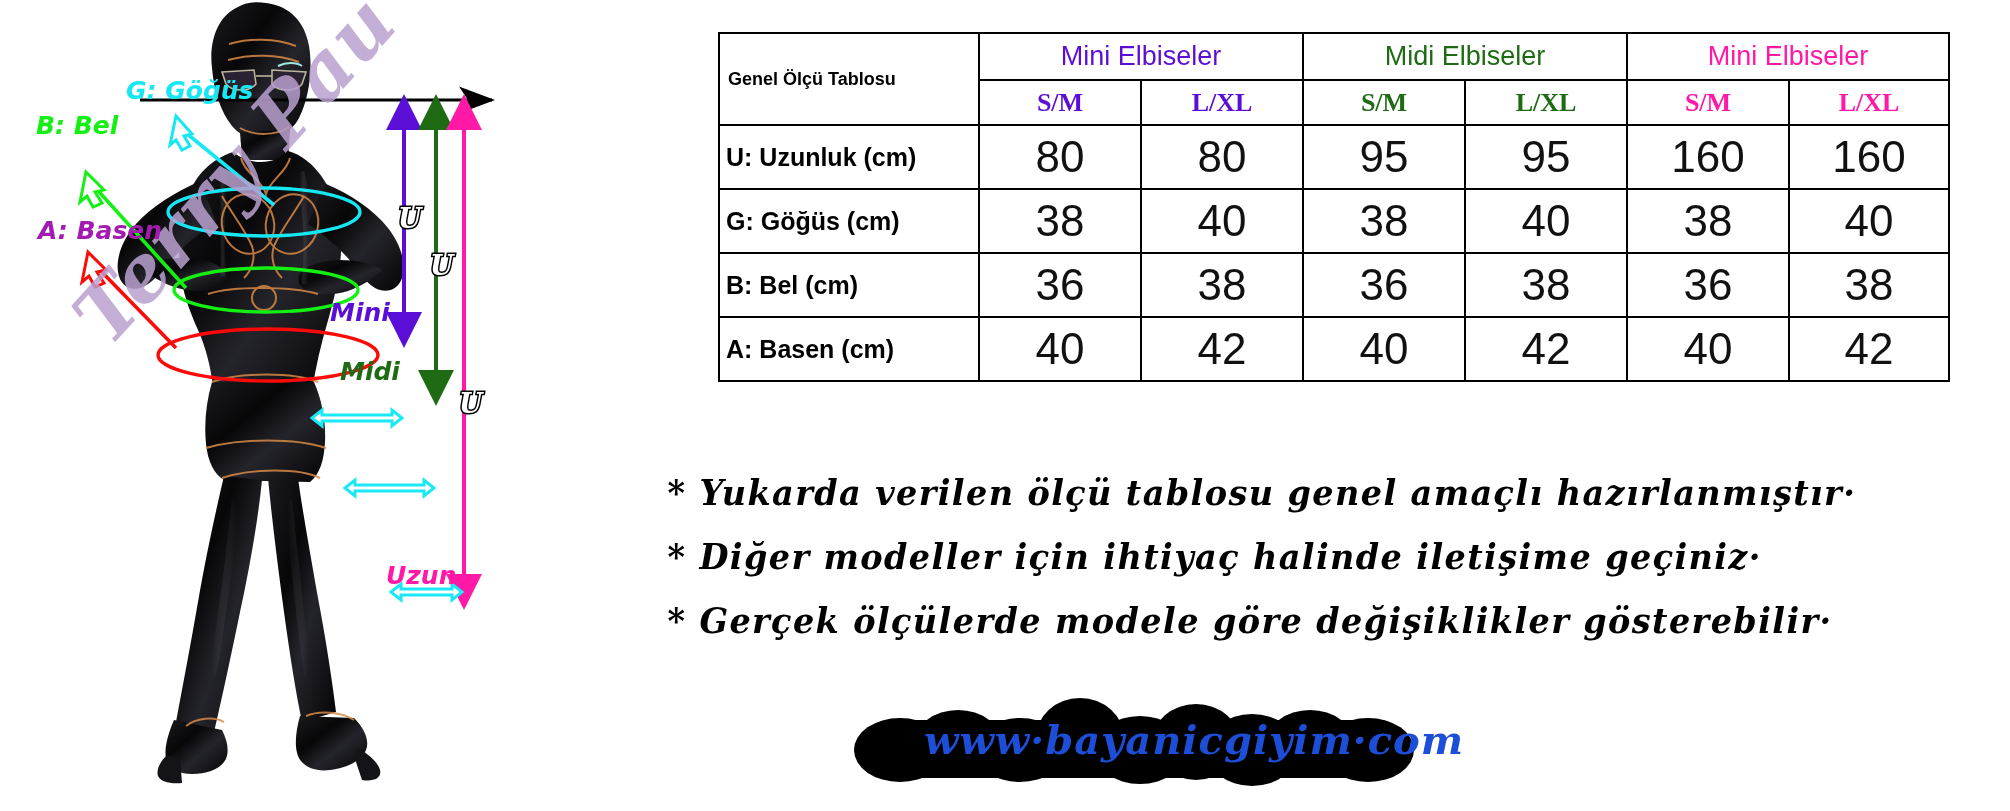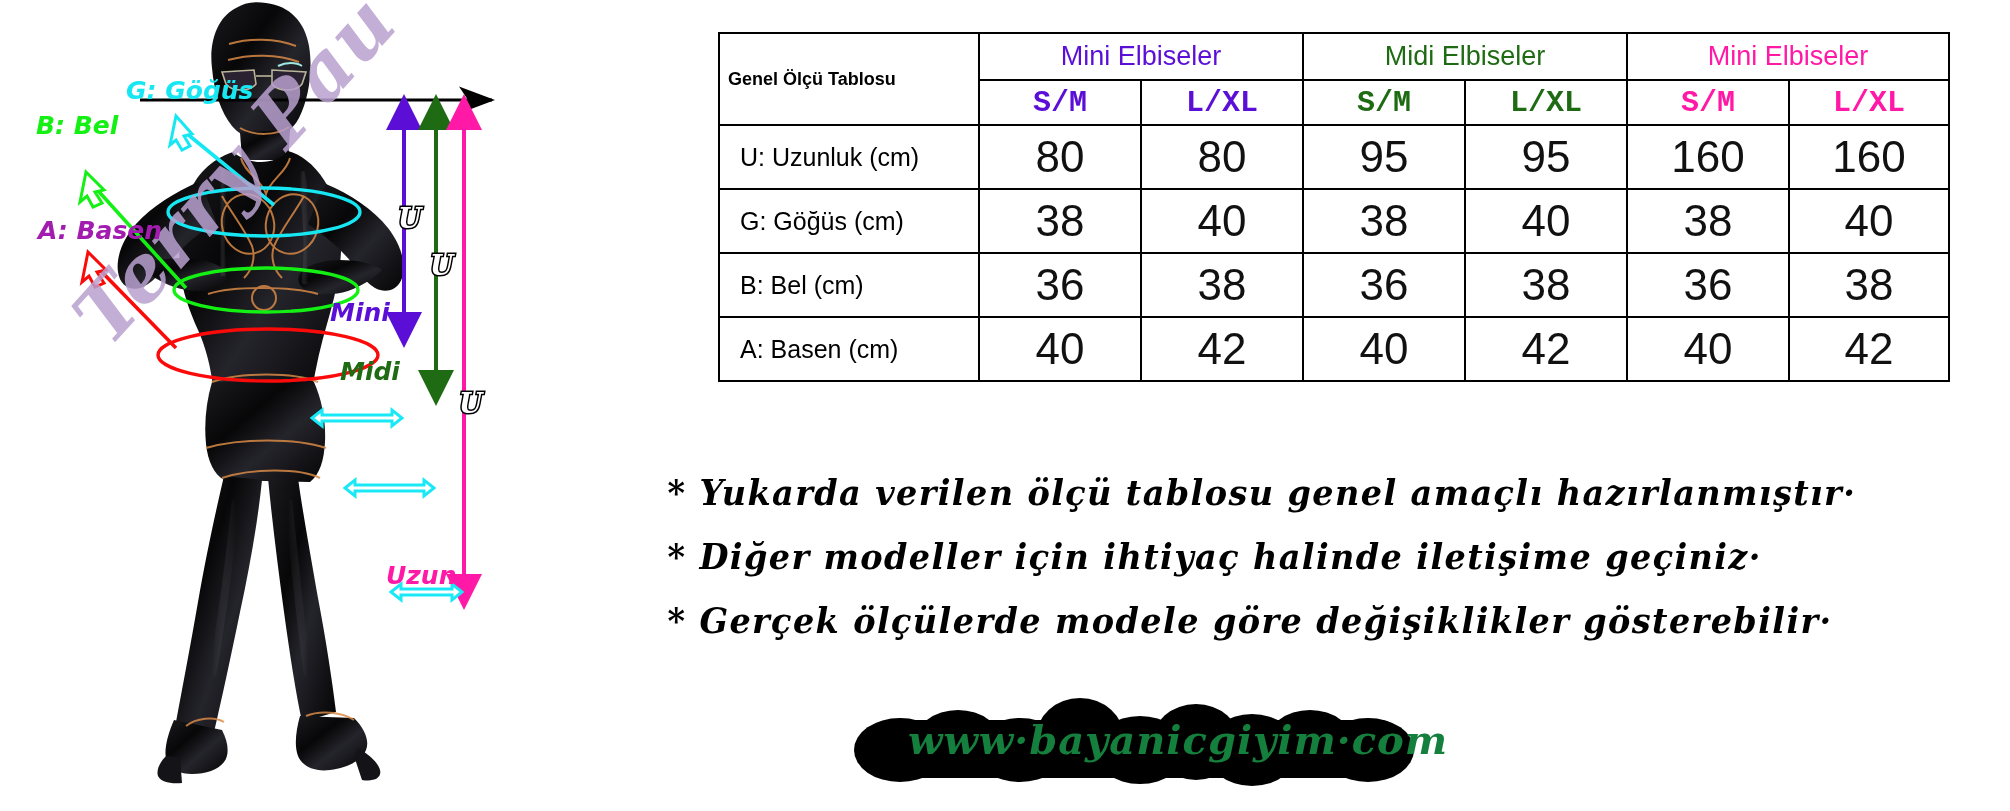--- a/index.html
+++ b/index.html
@@ -101,31 +101,31 @@
     padding: 0;
     background: #fff;
   }
   table.size-table .grp-cell {
     font-family: "Liberation Sans", sans-serif;
     font-weight: normal;
     font-size: 27px;
     height: 45px;
   }
   table.size-table .sz-cell {
-    font-family: Liberation Mono, monospace;
-    font-weight: bold;
-    font-size: 30px;
+    font-family: Liberation Serif, serif;
+    font-weight: bold;
+    font-size: 26px;
     height: 43px;
   }
   table.size-table .rowhead {
     font-family: "Liberation Sans", sans-serif;
-    font-weight: normal;
+    font-weight: bold;
     font-size: 25px;
     text-align: left;
-    padding-left: 20px;
+    padding-left: 6px;
     height: 62px;
     color: #000;
   }
   table.size-table .corner {
     font-family: "Liberation Sans", sans-serif;
     font-weight: bold;
     font-size: 18px;
     text-align: left;
     padding-left: 8px;
     color: #000;
@@ -176,23 +176,24 @@
     box-shadow:
        0 0 0 0 #000,
       -8px -4px 0 -2px #000,
        8px -4px 0 -2px #000;
   }
   .site-badge .site-text {
     font-family: "DejaVu Serif", serif;
     font-style: italic;
     font-weight: bold;
     font-size: 40px;
-    color: #15803d;
+    color: #1d4ed8;
     letter-spacing: 1px;
     white-space: nowrap;
+    margin-left: 16px;
   }
   .badge-blobs { position: absolute; left: 180px; top: 688px; }
 </style>
 </head>
 <body>
 
 <div id="page">
 
   <div id="figure-panel">
 

